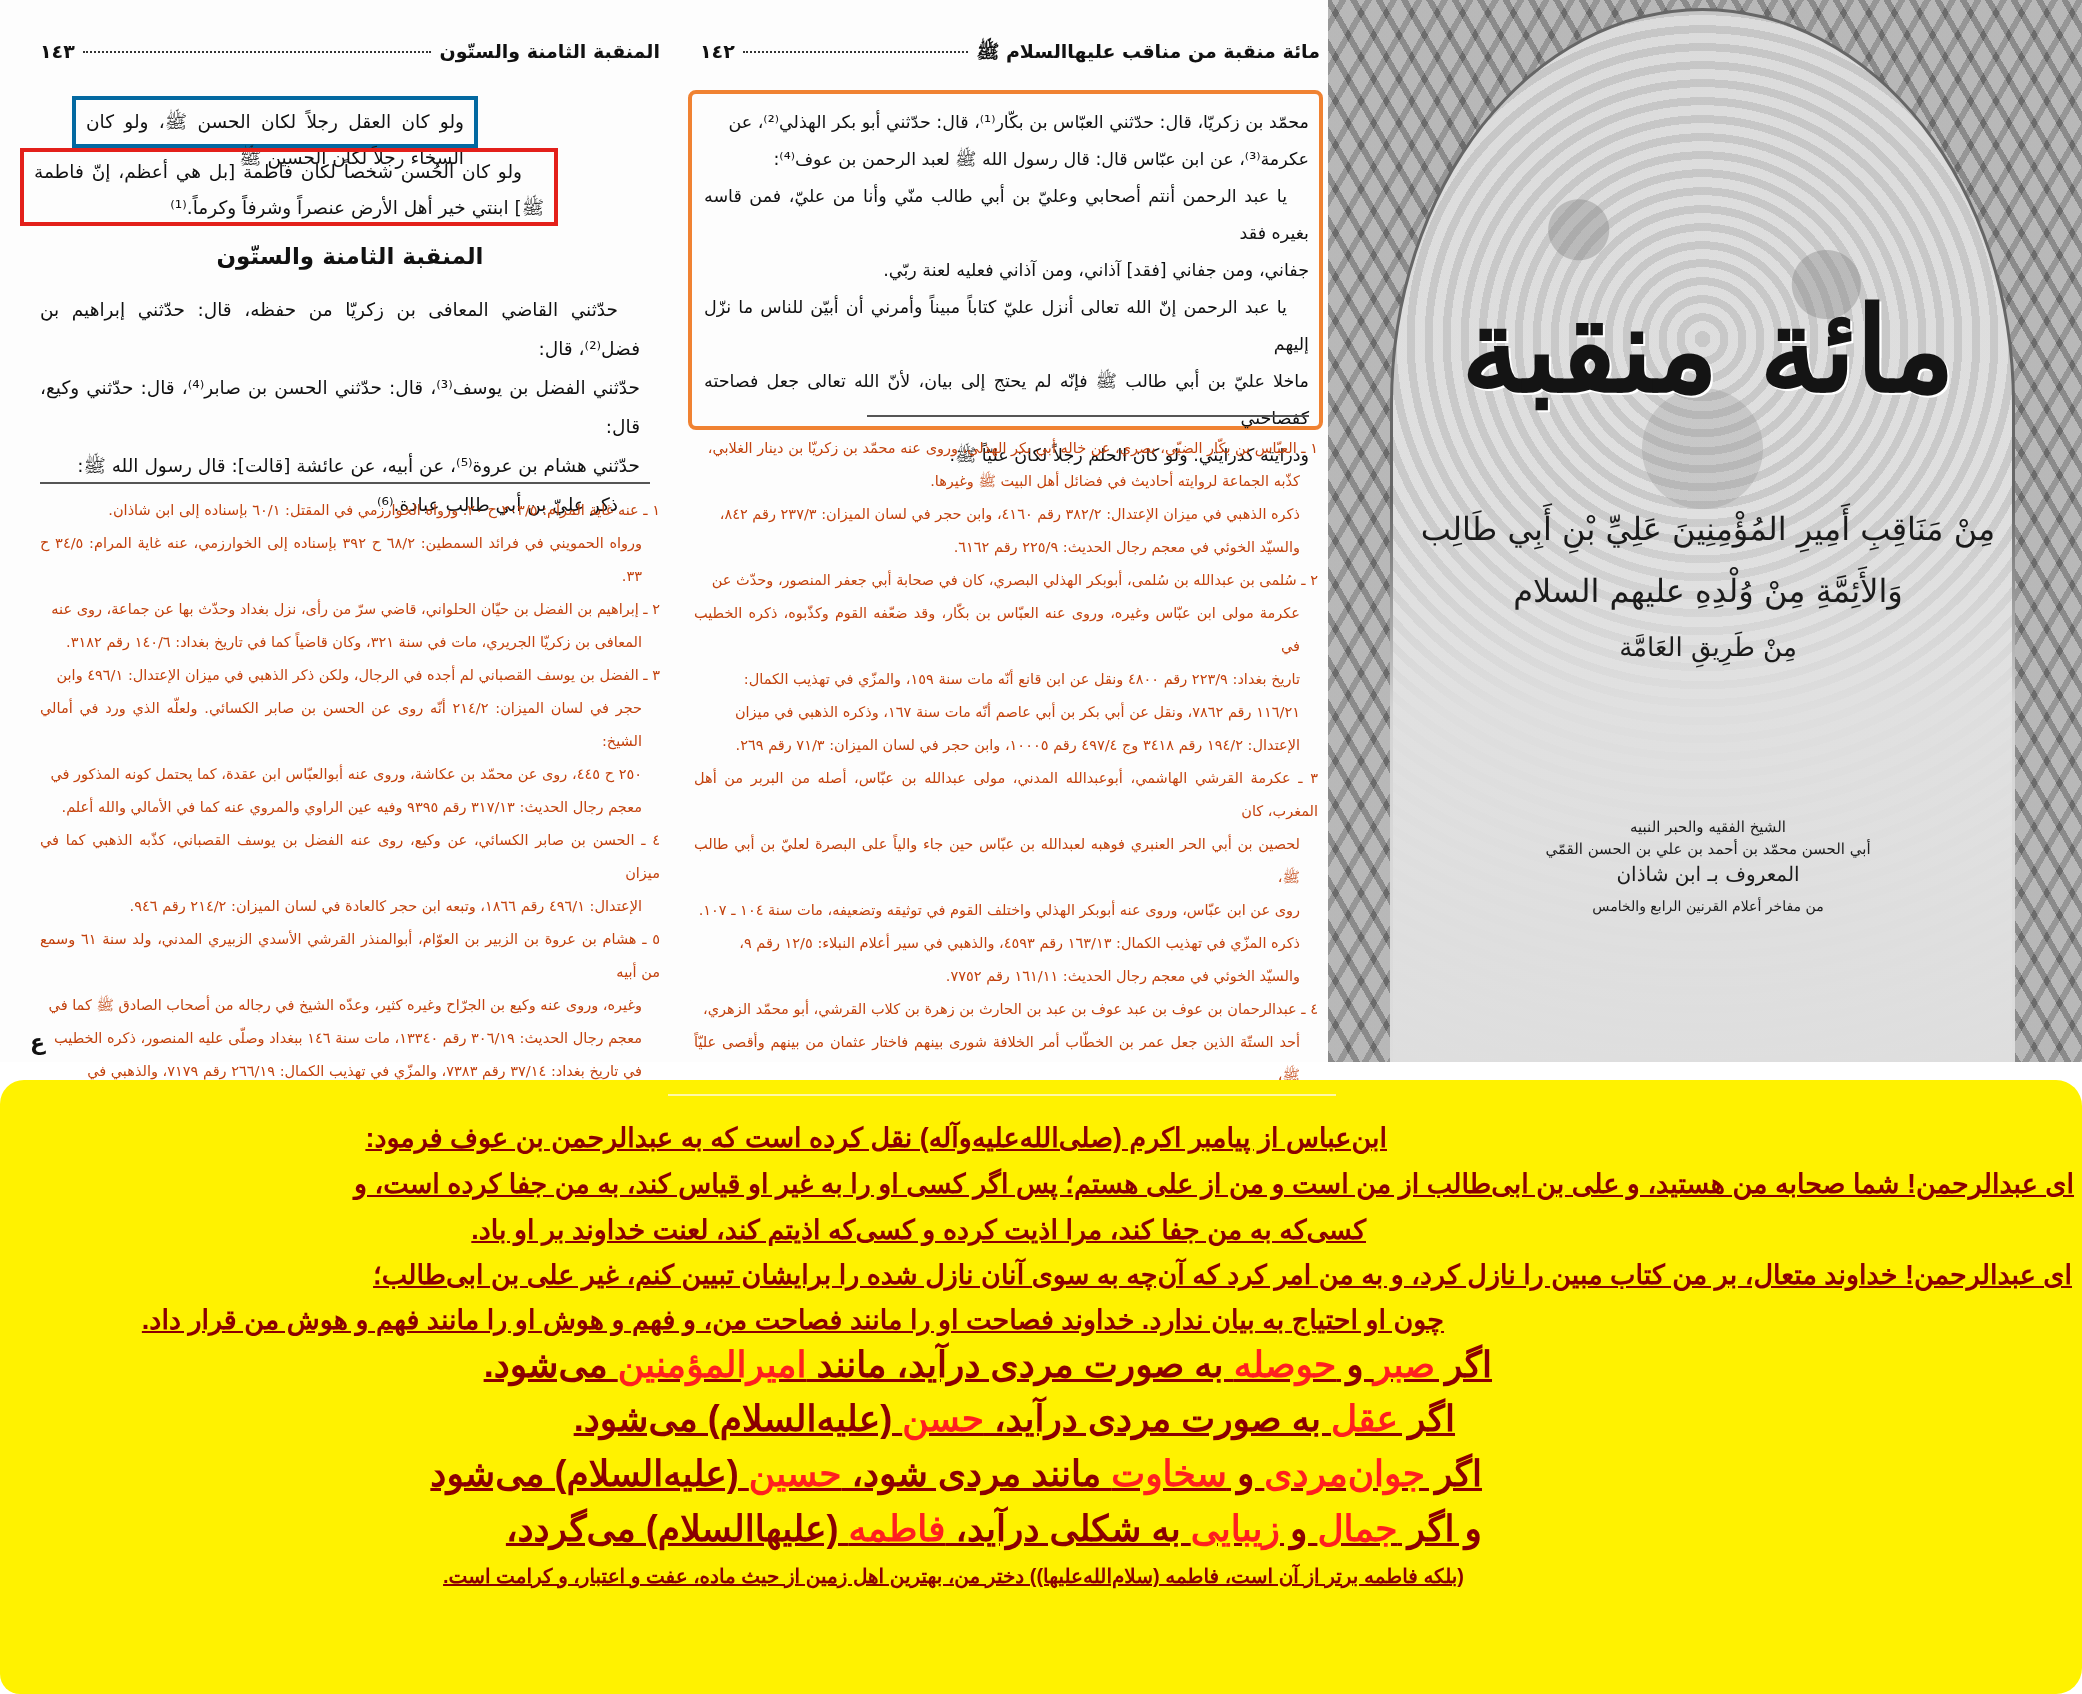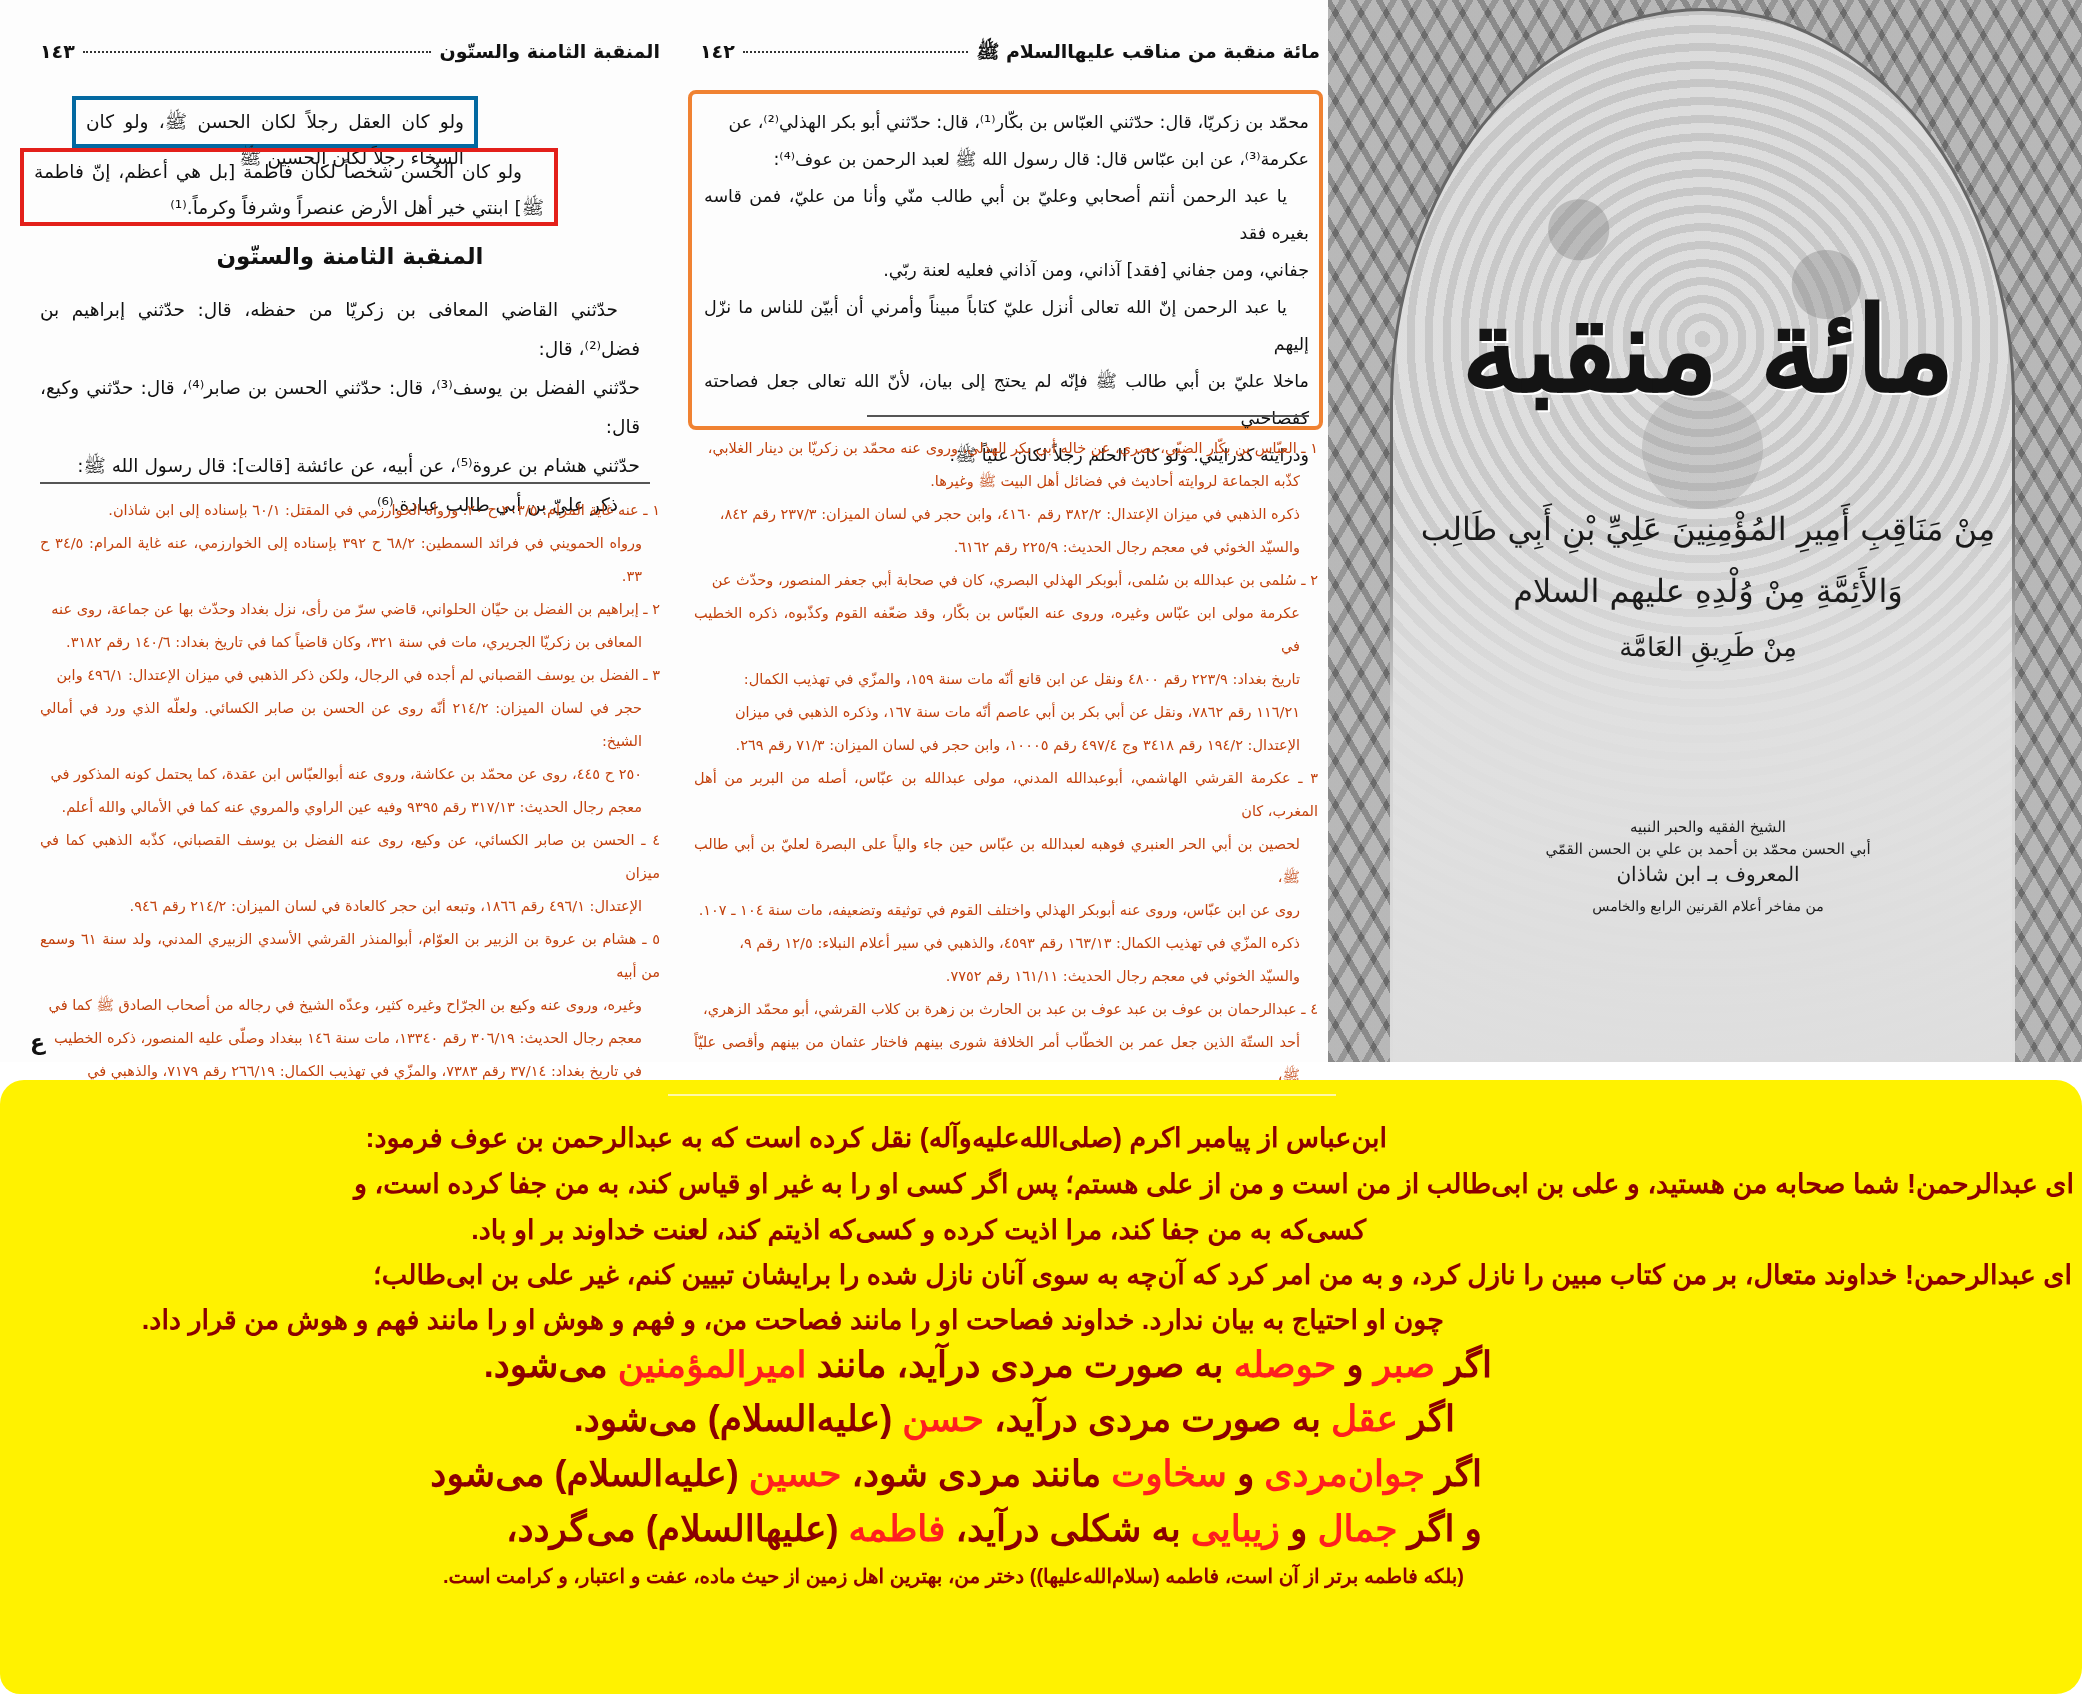--- a/index.html
+++ b/index.html
@@ -74,21 +74,21 @@
   .cover-author1 { top: 818px; font-size: 15px; }
   .cover-author2 { top: 840px; font-size: 15px; }
   .cover-author3 { top: 862px; font-size: 20px; }
   .cover-author4 { top: 898px; font-size: 14px; }
 
   
   .yellow-box { position: absolute; left: 0; top: 1080px; width: 2082px; height: 614px; background: #fff200;
     border-radius: 24px 26px 26px 20px; direction: rtl; text-align: center;
     font-family: "Liberation Sans", sans-serif; font-weight: bold; color: #8b0000; }
   .yellow-box .topline { position: absolute; top: 14px; left: 668px; width: 668px; height: 2px; background: #fff8a6; }
-  .y-line { position: absolute; left: 0; width: 100%; white-space: nowrap; }
+  .y-line { position: absolute; left: 0; width: 100%; white-space: nowrap; text-decoration: underline; }
   .y-small { font-size: 27px; }
   .y-big { font-size: 36px; }
   .y-l1 { top: 42px; right: 695px; left: auto; width: auto; }
   .y-l2 { top: 88px; right: 8px; left: auto; width: auto; }
   .y-l3 { top: 134px; right: 716px; left: auto; width: auto; }
   .y-l4 { top: 179px; right: 10px; left: auto; width: auto; }
   .y-l5 { top: 224px; right: 638px; left: auto; width: auto; }
   .y-l6 { top: 264px; right: 590px; left: auto; width: auto; }
   .y-l7 { top: 318px; right: 627px; left: auto; width: auto; }
   .y-l8 { top: 373px; right: 600px; left: auto; width: auto; }

